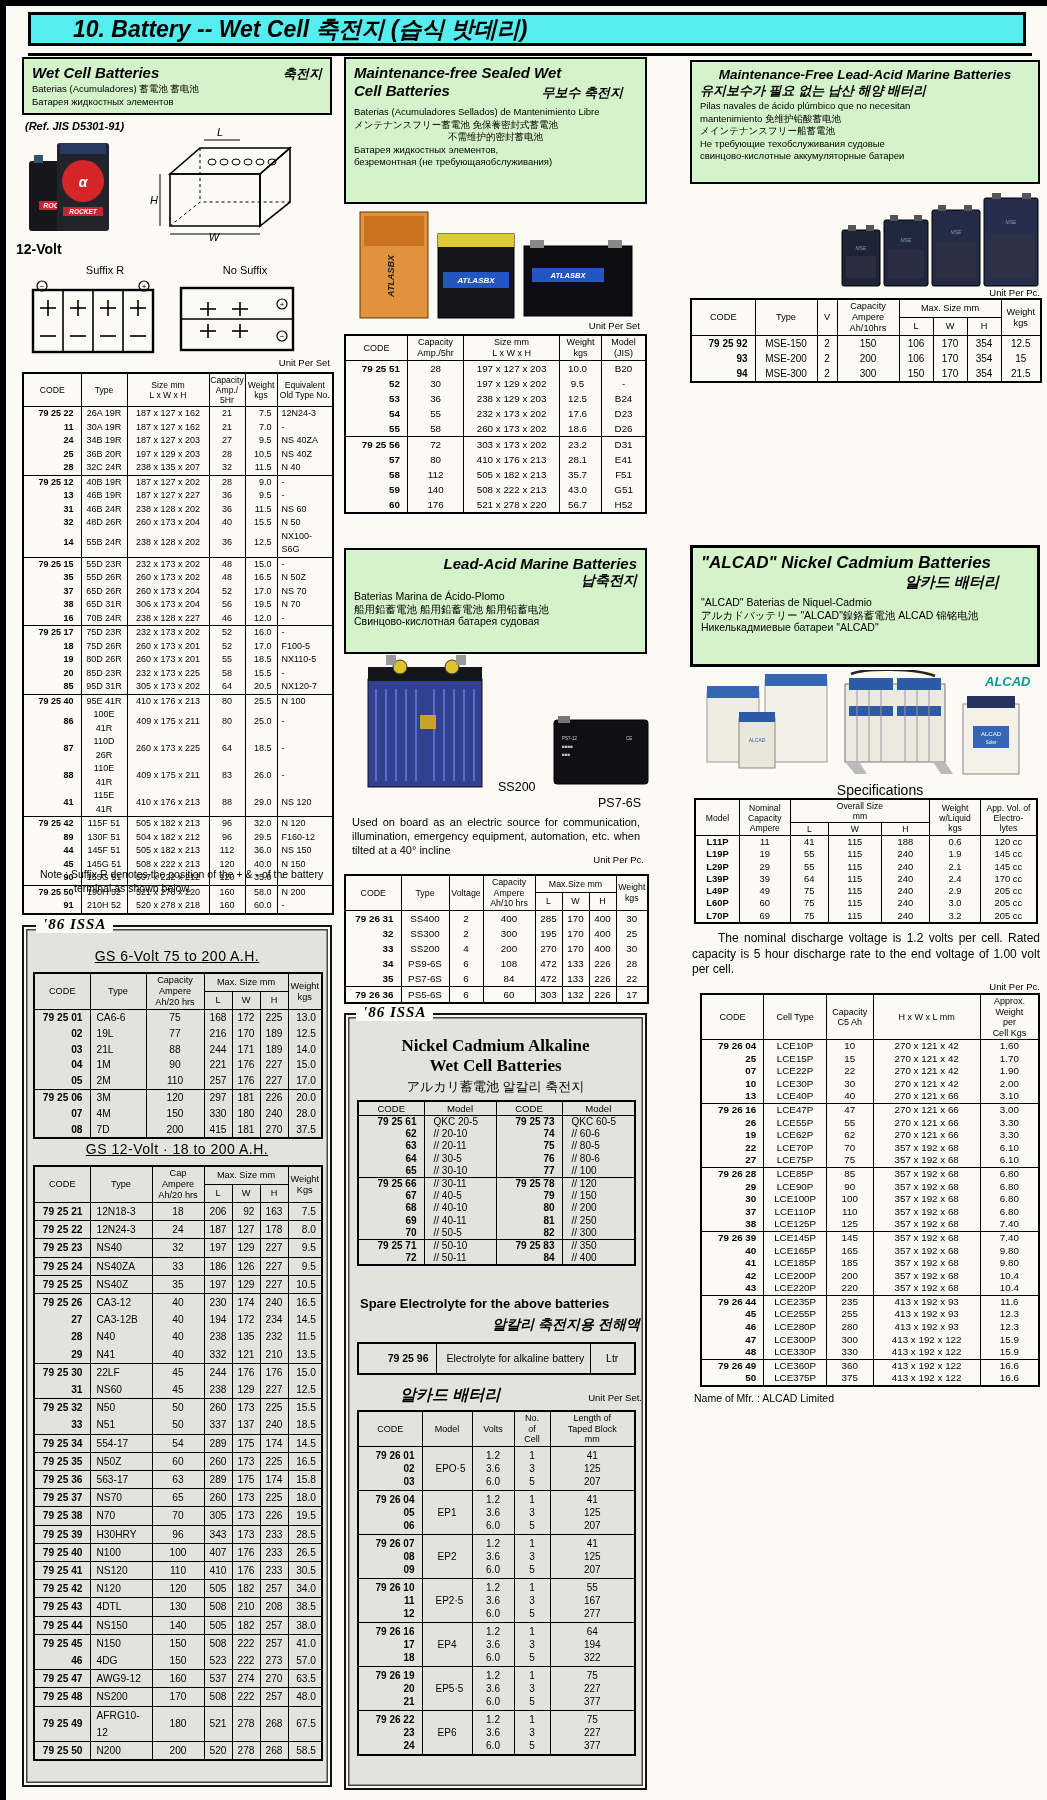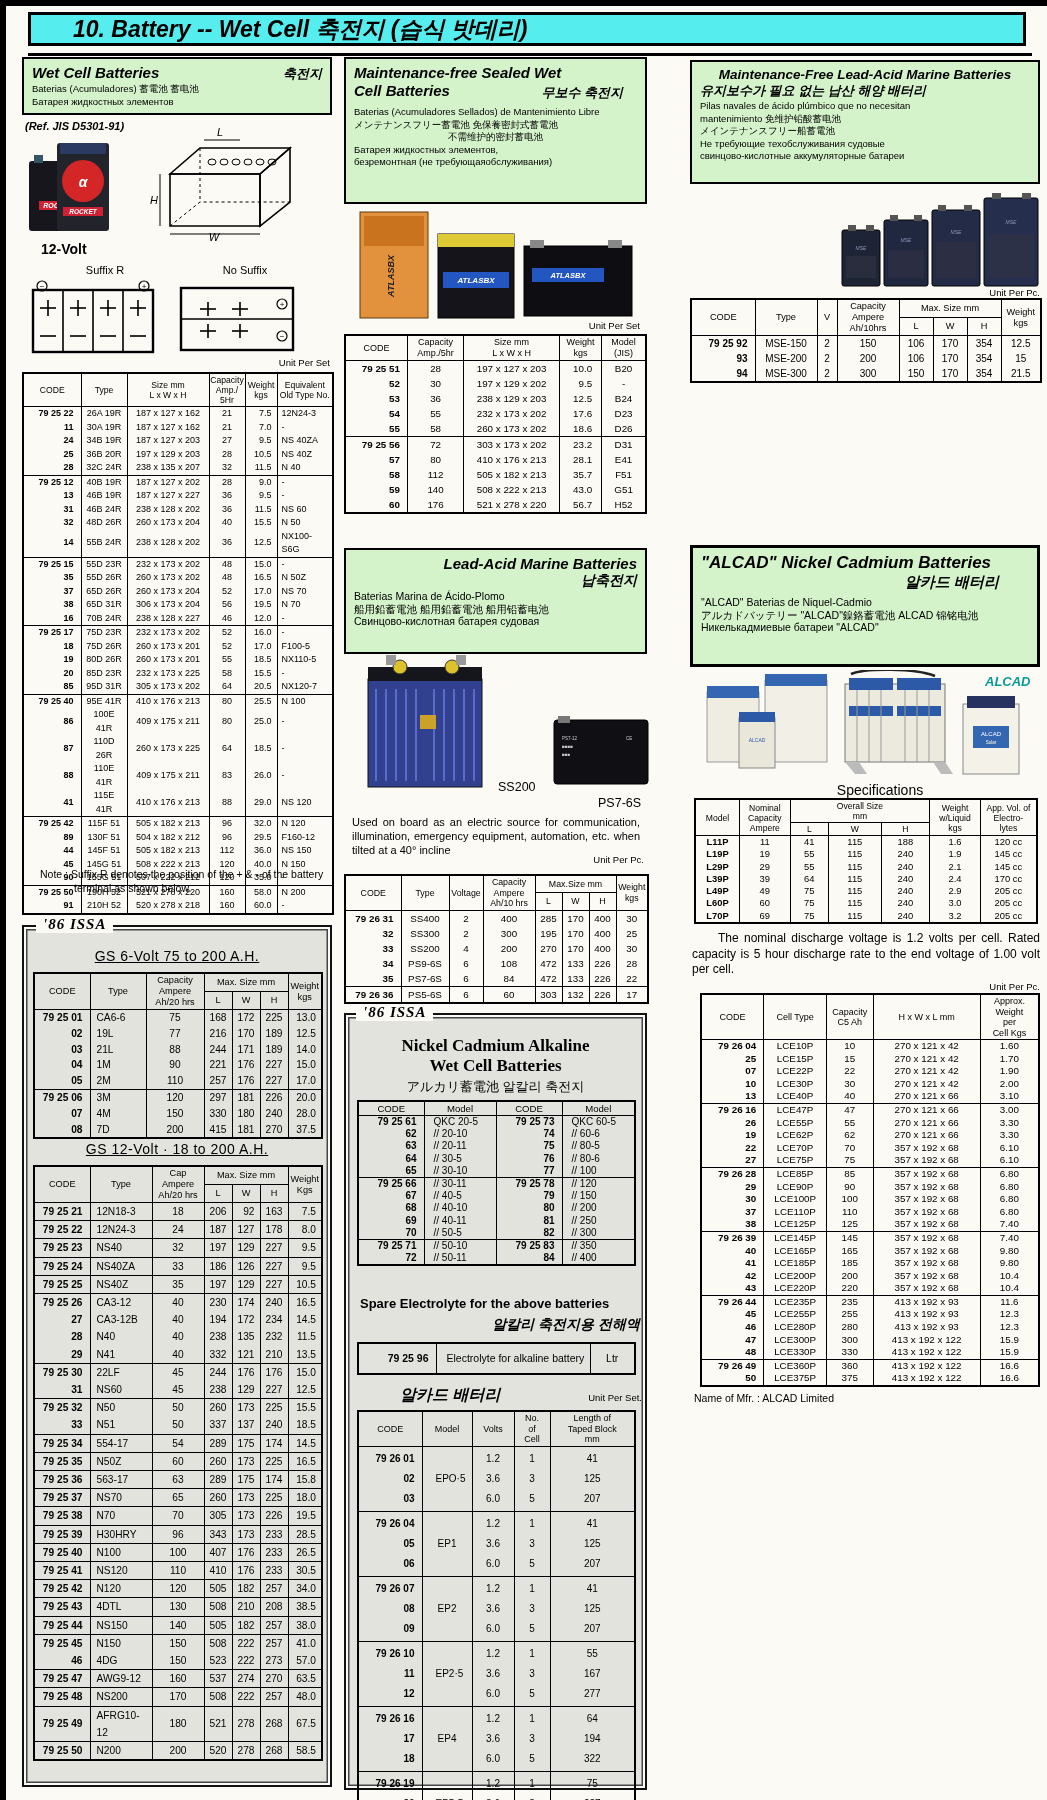--- a/index.html
+++ b/index.html
@@ -16,34 +16,34 @@
 .unit{font-size:9.5px;text-align:right}
 table{border-collapse:collapse;table-layout:fixed;background:transparent}
 .tbl{border:2px solid #000}
 .tbl th{font-weight:normal;text-align:center;border:1px solid #000;border-bottom:1.6px solid #000;white-space:pre-line;padding:1px 0;overflow:hidden}
 .tbl td{border-left:1px solid #000;border-right:1px solid #000;border-top:0;border-bottom:0;white-space:pre-line;padding:0 3px;text-align:center;overflow:hidden}
 .tbl tr.grp td{border-top:1.6px solid #000}
 .codecol td:first-child{font-weight:bold;text-align:right;padding-right:7px}
 .t-main{font-size:9px}.t-main th{font-size:8.6px;line-height:10px}.t-main td{line-height:13.5px}
 .t-main td:nth-child(5){text-align:right;padding-right:5px}.t-main td:nth-child(6){text-align:left;padding-left:4px}
 .t-mf{font-size:9.8px}.t-mf th{font-size:9px;line-height:11px}.t-mf td{line-height:15px}
-.t-mf td:nth-child(4){text-align:right;padding-right:9px}
+.t-mf td:nth-child(4){text-align:center;padding-right:9px}
 .t-marine{font-size:9.8px}.t-marine th{font-size:8.8px;line-height:10.5px}.t-marine td{line-height:15px}
 .t-mse{font-size:10px}.t-mse th{font-size:9.2px;line-height:11px}.t-mse td{line-height:15px}
 .t-spec{font-size:9.4px}.t-spec th{font-size:8.6px;line-height:10px}.t-spec td{line-height:12.3px}
 .t-spec td:first-child{font-weight:bold}
 .t-lce{font-size:9.8px}.t-lce th{font-size:9px;line-height:10.5px}.t-lce td{line-height:12.6px}
 .t-gs{font-size:10.2px}.t-gs th{font-size:9.2px;line-height:11px}
 .t-gs td:nth-child(2){text-align:left;padding-left:6px}
 .t-gs td:nth-child(n+4){text-align:right;padding-right:5px}
 .t-gs6 td{line-height:15.8px}.t-gs12 td{line-height:17.2px}
 .t-qkc{font-size:10px}.t-qkc th{font-size:9.6px}.t-qkc td{line-height:12.2px}
 .t-qkc td:nth-child(1),.t-qkc td:nth-child(3){font-weight:bold;text-align:right;padding-right:7px}
 .t-qkc td:nth-child(2),.t-qkc td:nth-child(4){text-align:left;padding-left:9px}
-.t-ep{font-size:10px}.t-ep th{font-size:9px;line-height:10.5px}.t-ep td{line-height:20px;padding:2px 13px;vertical-align:top}
+.t-ep{font-size:10px}.t-ep th{font-size:9px;line-height:10.5px}.t-ep td{line-height:13px;padding:2px 13px;vertical-align:top}
 .t-ep td:nth-child(2){vertical-align:middle}
 .t-el{font-size:10.5px}.t-el td{line-height:29px}
 .t-el td:nth-child(2){text-align:left;padding-left:10px}
 .issabox{background:#e3e3de;border:2.5px solid #111;box-shadow:inset 0 0 0 2px #fafaf6, inset 0 0 0 3.5px #444;box-sizing:border-box}
 .issalabel{font-family:"Liberation Serif",serif;font-weight:bold;font-style:italic;font-size:15px;background:#fbfaf5;padding:0 7px;letter-spacing:1px}
 .gstitle{font-size:14px;text-align:center;text-decoration:underline;letter-spacing:.5px}
 .serif{font-family:"Liberation Serif",serif}
 .note{font-size:10.5px;line-height:13.5px}
 </style>
 </head>
@@ -101,21 +101,21 @@
   <g stroke="#000" stroke-width="1">
     <line x1="64" y1="16" x2="100" y2="16"></line>
       <line x1="20" y1="50" x2="20" y2="102"></line>
       <line x1="30" y1="110" x2="120" y2="110"></line>
   </g>
   <text x="80" y="12" font-size="11" font-style="italic" text-anchor="middle">L</text>
   <text x="10" y="80" font-size="11" font-style="italic">H</text>
   <text x="74" y="117" font-size="11" font-style="italic" text-anchor="middle">W</text>
 </svg>
 
-<div class="abs" style="left:41px;top:241px;font-size:14px;font-weight:bold">12-Volt</div>
+<div class="abs" style="left:16px;top:241px;font-size:14px;font-weight:bold">12-Volt</div>
 <div class="abs" style="left:60px;top:264px;width:90px;text-align:center;font-size:11px">Suffix R</div>
 <div class="abs" style="left:200px;top:264px;width:90px;text-align:center;font-size:11px">No Suffix</div>
 
 <svg class="abs" style="left:30px;top:280px" width="128" height="76" viewBox="0 0 128 76">
   <rect x="3" y="10" width="120" height="62" fill="none" stroke="#000" stroke-width="2.4"></rect>
   <g stroke="#000" stroke-width="1.6">
     <line x1="33" y1="10" x2="33" y2="72"></line>
       <line x1="63" y1="10" x2="63" y2="72"></line>
       <line x1="93" y1="10" x2="93" y2="72"></line>
     <line x1="10" y1="28" x2="26" y2="28"></line>
@@ -1558,21 +1558,21 @@
         <th>H</th>
       </tr>
   </thead>
   <tbody>
       <tr>
         <td>L11P</td>
         <td>11</td>
         <td>41</td>
         <td>115</td>
         <td>188</td>
-        <td>1.6</td>
+        <td>0.6</td>
         <td>120 cc</td>
       </tr>
       <tr>
         <td>L19P</td>
         <td>19</td>
         <td>55</td>
         <td>115</td>
         <td>240</td>
         <td>1.9</td>
         <td>145 cc</td>

